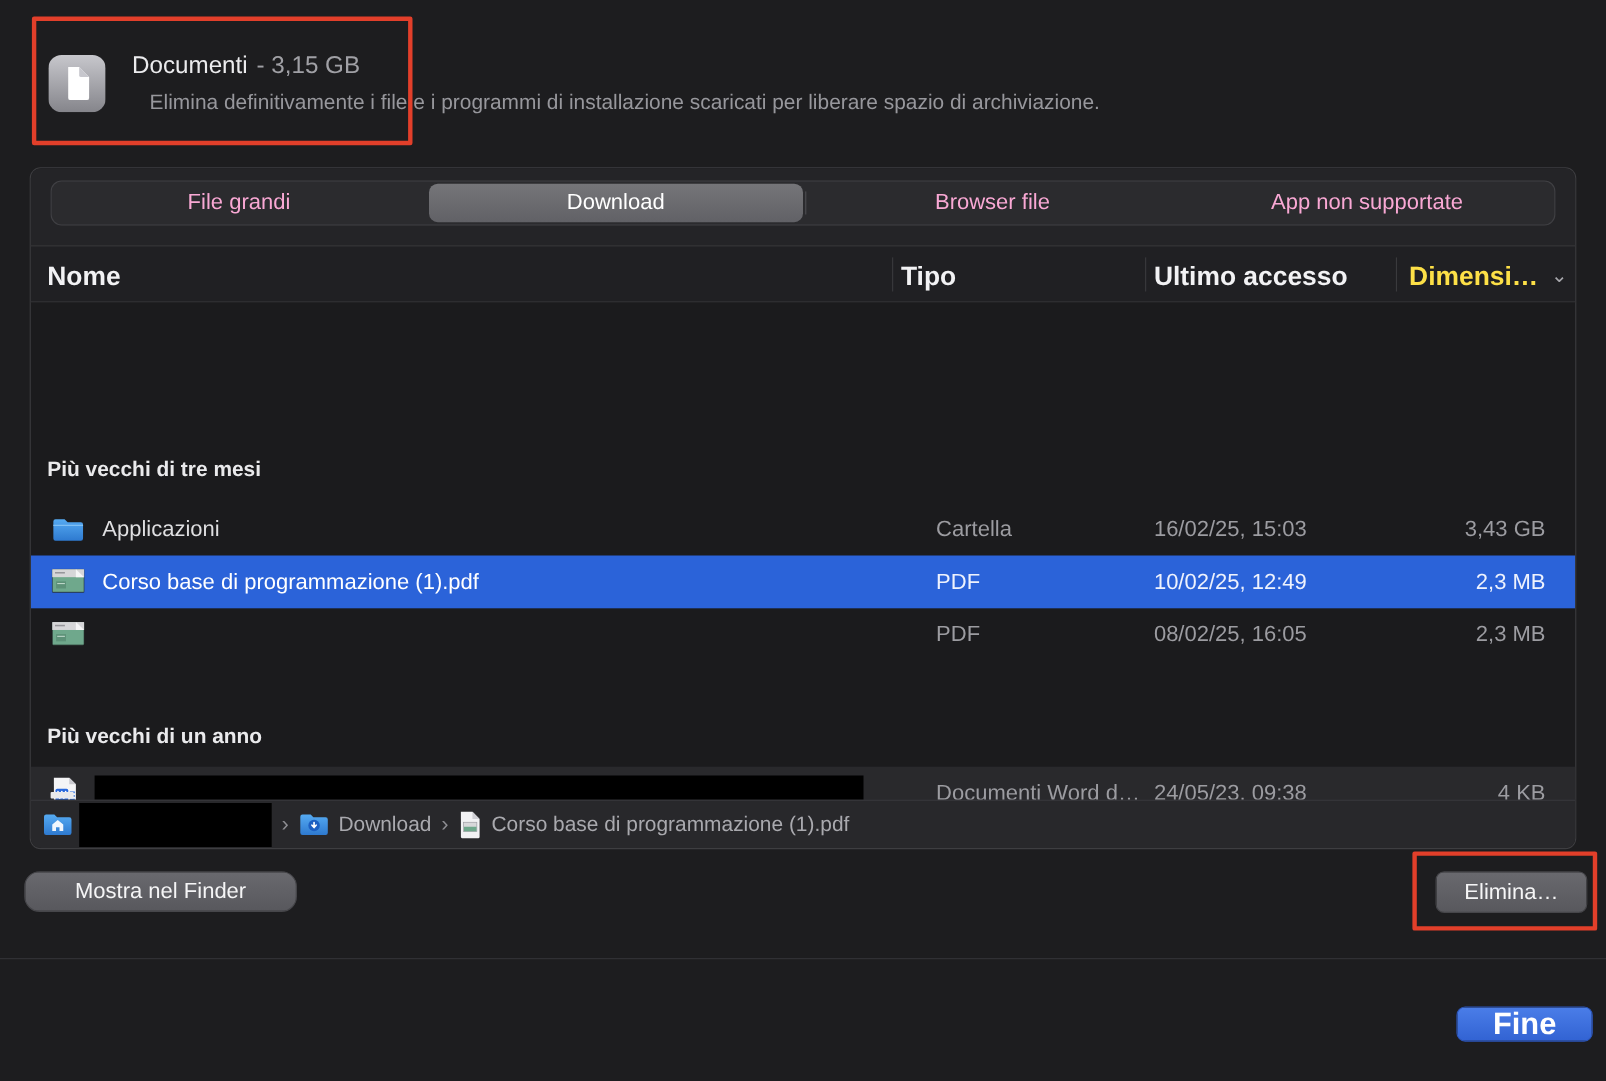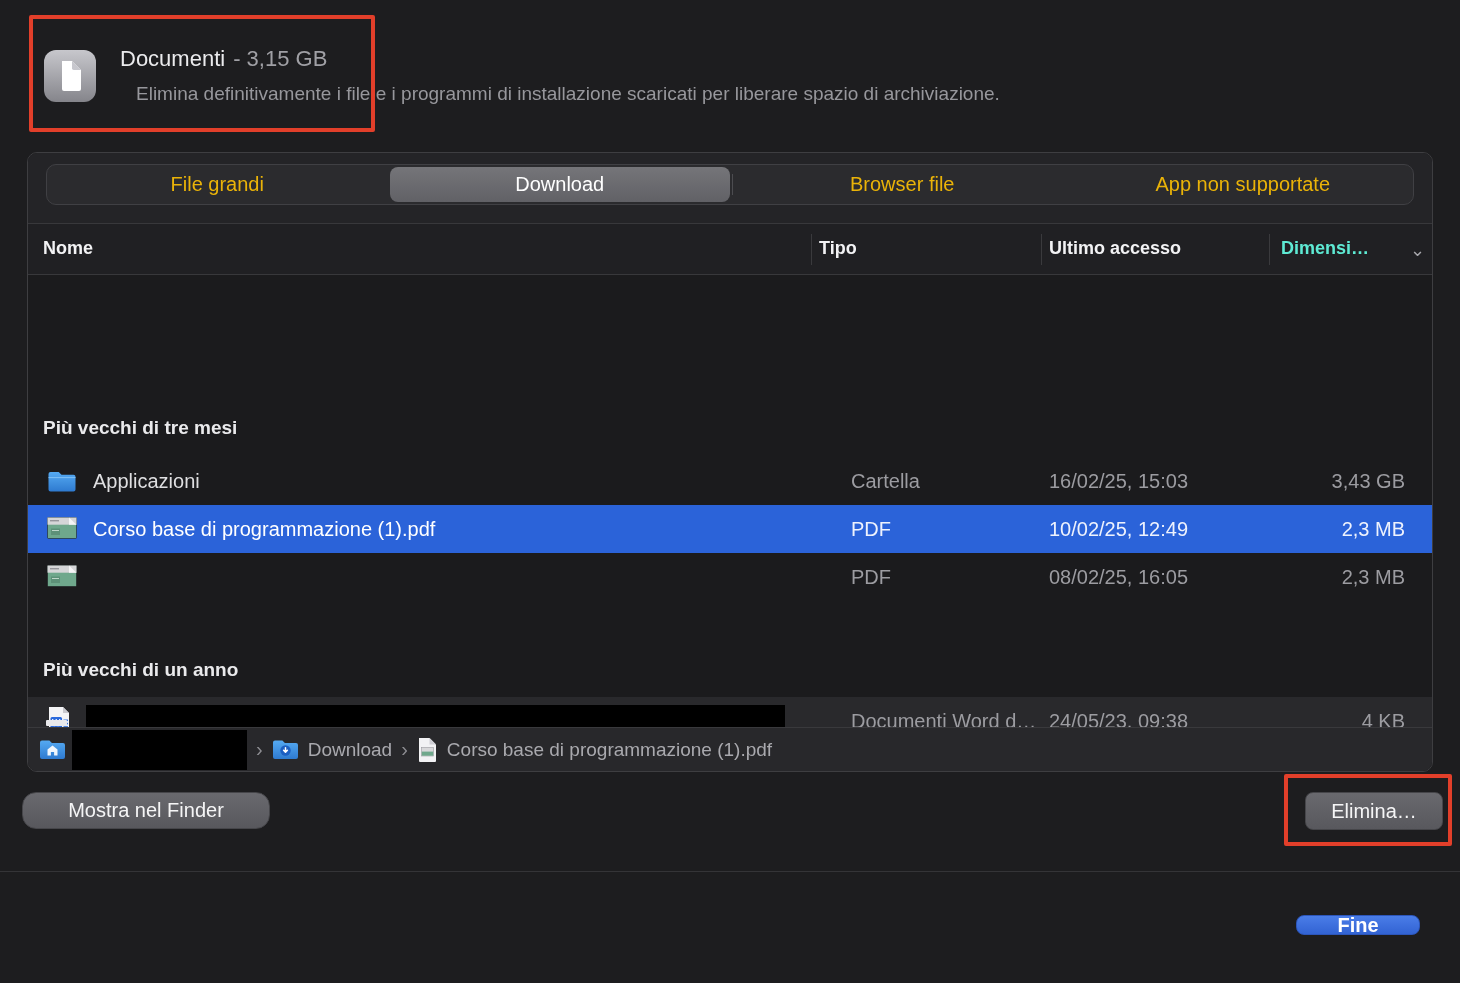--- a/index.html
+++ b/index.html
@@ -17,28 +17,28 @@
   .annot { position:absolute; border:4px solid #e23f2a; border-radius:2px; pointer-events:none; z-index:50; }
   .annot1 { left:29px; top:15px; width:346px; height:117px; }
   .annot2 { left:1284px; top:774px; width:168px; height:72px; }
   
   .panel { position:absolute; left:27px; top:152px; width:1406px; height:620px;
     background:#1b1b1d; border:1px solid #3e3e41; border-radius:10px; overflow:hidden; }
   .tabbar { position:absolute; left:0; top:0; width:100%; height:70px; background:#242427; }
   .segmented { position:absolute; left:18px; top:11px; width:1368px; height:41px;
     background:#2b2b2e; border:1px solid #404044; border-radius:10px; display:flex; }
   .segment { flex:1 1 0; display:flex; align-items:center; justify-content:center;
-    font-size:20px; font-weight:500; color:#eab308; position:relative; cursor:default; }
+    font-size:20px; font-weight:500; color:#f9a8d4; position:relative; cursor:default; }
   .segment.selected { background:linear-gradient(#757579,#616166); border-radius:8px; margin:2px; color:#fff; }
   .segment.sep::before { content:""; position:absolute; left:0; top:9px; bottom:9px; width:1px; background:#4c4c50; }
   
   .colhdr { position:absolute; left:0; top:70px; width:100%; height:52px; background:#202023;
     border-top:1px solid #38383b; border-bottom:1px solid #38383b; }
-  .colhdr .lbl { position:absolute; top:14px; font-size:18px; font-weight:600; color:#f2f2f4; white-space:nowrap; }
-  .colhdr .lbl.bold { font-weight:700; color:#5eead4; }
+  .colhdr .lbl { position:absolute; top:14px; font-size:24px; font-weight:600; color:#f2f2f4; white-space:nowrap; }
+  .colhdr .lbl.bold { font-weight:700; color:#fde047; }
   .col-sep { position:absolute; top:10px; height:31px; width:1px; background:#3a3a3d; }
   .sort-chevron { position:absolute; top:15px; font-size:18px; color:#a8a8ad; }
   
   .tbody { position:absolute; left:0; top:122px; width:100%; bottom:44px; background:#1b1b1d; }
   .section-label { position:absolute; left:15px; font-size:19px; font-weight:700; color:#eaeaec; white-space:nowrap; }
   .row { position:absolute; left:0; width:100%; height:48px; }
   .row.selected { background:#2b63d9; }
   .row.striped { background:#29292c; }
   .cell-icon { position:absolute; left:19px; top:12px; }
   .cell-name { position:absolute; left:65px; top:13px; font-size:20px; color:#dfdfe1; white-space:nowrap; }
@@ -57,22 +57,22 @@
   .path-redact { width:175px; height:40px; background:#000; margin-left:6px; flex:0 0 auto; }
   .pathbar .ic { flex:0 0 auto; display:flex; align-items:center; }
   .pathbar .lbl { white-space:nowrap; margin-left:9px; }
   
   .btn-gray { position:absolute; background:linear-gradient(#69696e,#58585d); border-radius:8px;
     color:#f5f5f6; font-size:20px; display:flex; align-items:center; justify-content:center;
     border:1px solid #46464a; cursor:default; white-space:nowrap; }
   .btn-finder { left:22px; top:792px; width:248px; height:37px;border-radius:14px; }
   .btn-delete { left:1305px; top:792px; width:138px; height:38px; }
   .bottom-divider { position:absolute; left:0; top:871px; width:1460px; height:1px; background:#343437; }
-  .btn-done { position:absolute; left:1296px; top:915px; width:124px; height:20px;
-    background:linear-gradient(#4a7de8,#3263d3); border-radius:8px; color:#fff; font-size:20px;
+  .btn-done { position:absolute; left:1324px; top:915px; width:124px; height:32px;
+    background:linear-gradient(#4a7de8,#3263d3); border-radius:8px; color:#fff; font-size:28px;
     font-weight:600; display:flex; align-items:center; justify-content:center; border:1px solid #2c56bb; cursor:default; }
   svg { display:block; }
 </style>
 </head>
 <body>
 
 <div class="stage">
 
   <svg width="0" height="0" style="position:absolute" aria-hidden="true">
     <defs>

